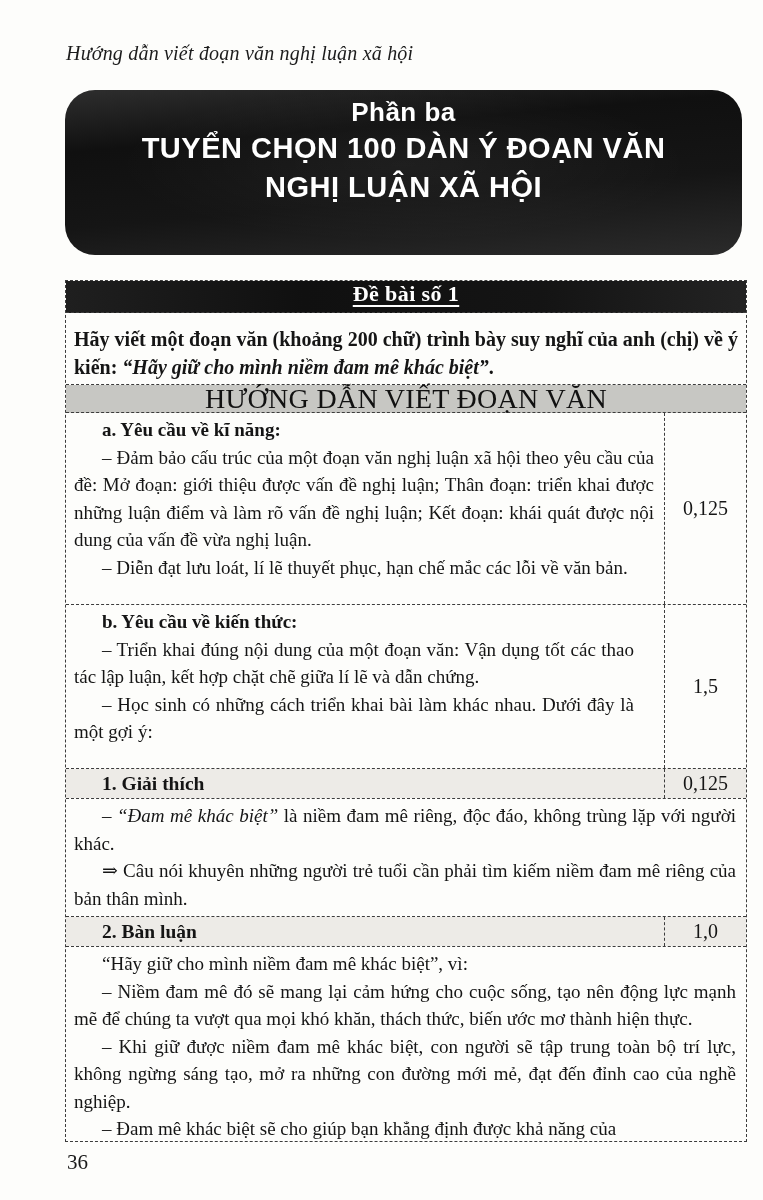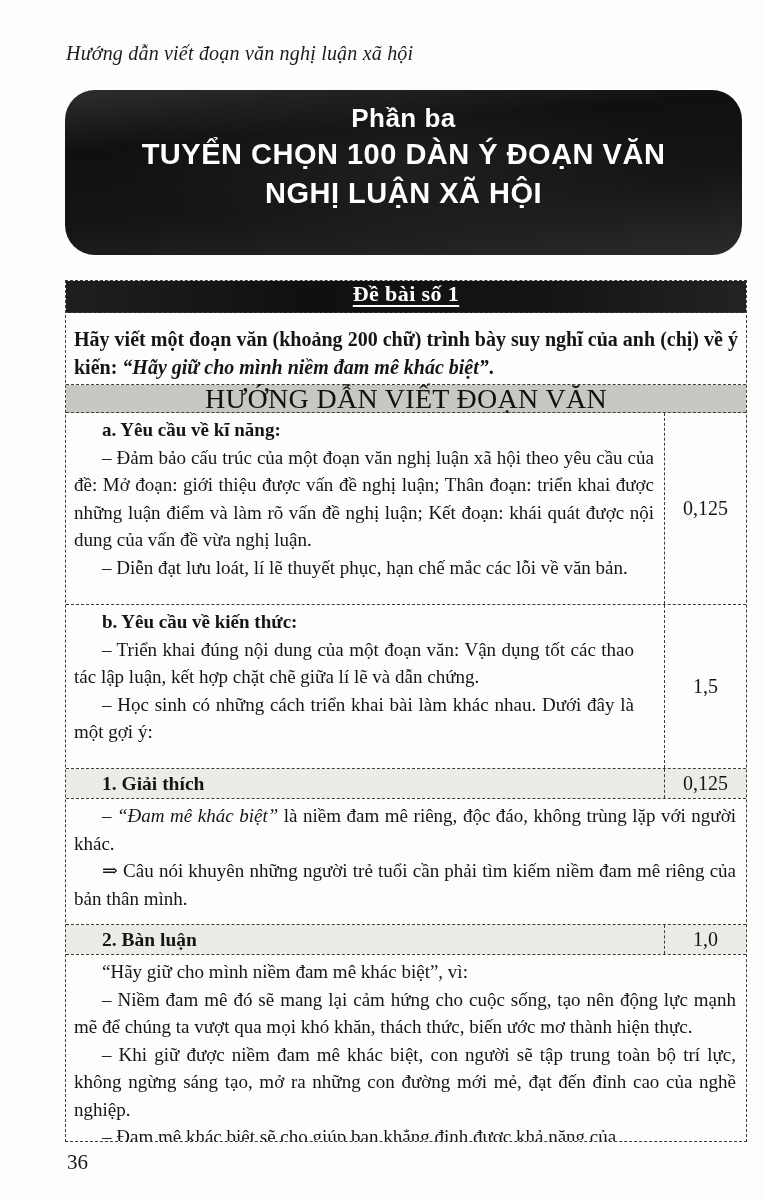--- a/index.html
+++ b/index.html
@@ -19,21 +19,21 @@
   }
 
   .banner {
     position: absolute; left: 65px; top: 90px;
     width: 677px; height: 165px;
     background:
       radial-gradient(ellipse at 50% 45%, rgba(255,255,255,0.05), rgba(0,0,0,0) 60%),
       linear-gradient(175deg, #2e2e2e 0%, #101010 28%, #151515 62%, #2b2b2b 100%);
     border-radius: 30px;
     box-sizing: border-box;
-    padding-top: 11px;
+    padding-top: 5px;
     text-align: center;
     font-family: "Liberation Sans", "DejaVu Sans", sans-serif;
     color: #ffffff;
   }
   .banner-line1 { font-size: 26px; font-weight: bold; line-height: 34px; letter-spacing: 0.5px; }
   .banner-line2 { font-size: 29px; font-weight: bold; line-height: 39px; letter-spacing: 0.5px; }
   .banner-line3 { font-size: 29px; font-weight: bold; line-height: 39px; letter-spacing: 0.5px; }
 
   .doc-table {
     position: absolute; left: 65px; top: 280px;
@@ -89,21 +89,21 @@
     text-align: justify; text-indent: 28px;
   }
   .cell-content p.hd, .full-row p.hd { font-weight: bold; }
 
   .section-head { min-height: 30px; }
   .section-head .cell-content { padding: 1px 10px 1px 8px; display: flex; align-items: center; }
   .section-head .head-label { font-weight: bold; font-size: 19.5px; padding-left: 28px; }
   .shade { background: #edebe7; }
   .section-head .cell-score { font-size: 20px; }
 
-  .full-row { padding: 3px 10px 12px 8px; box-sizing: border-box; }
+  .full-row { padding: 3px 10px 4px 8px; box-sizing: border-box; }
   .full-row .qline { text-indent: 28px; }
   .full-row .it { font-style: italic; }
 
   .page-number {
     position: absolute; left: 67px; top: 1150px;
     font-size: 21px; color: #1a1a1a;
   }
 </style>
 </head>
 <body>

